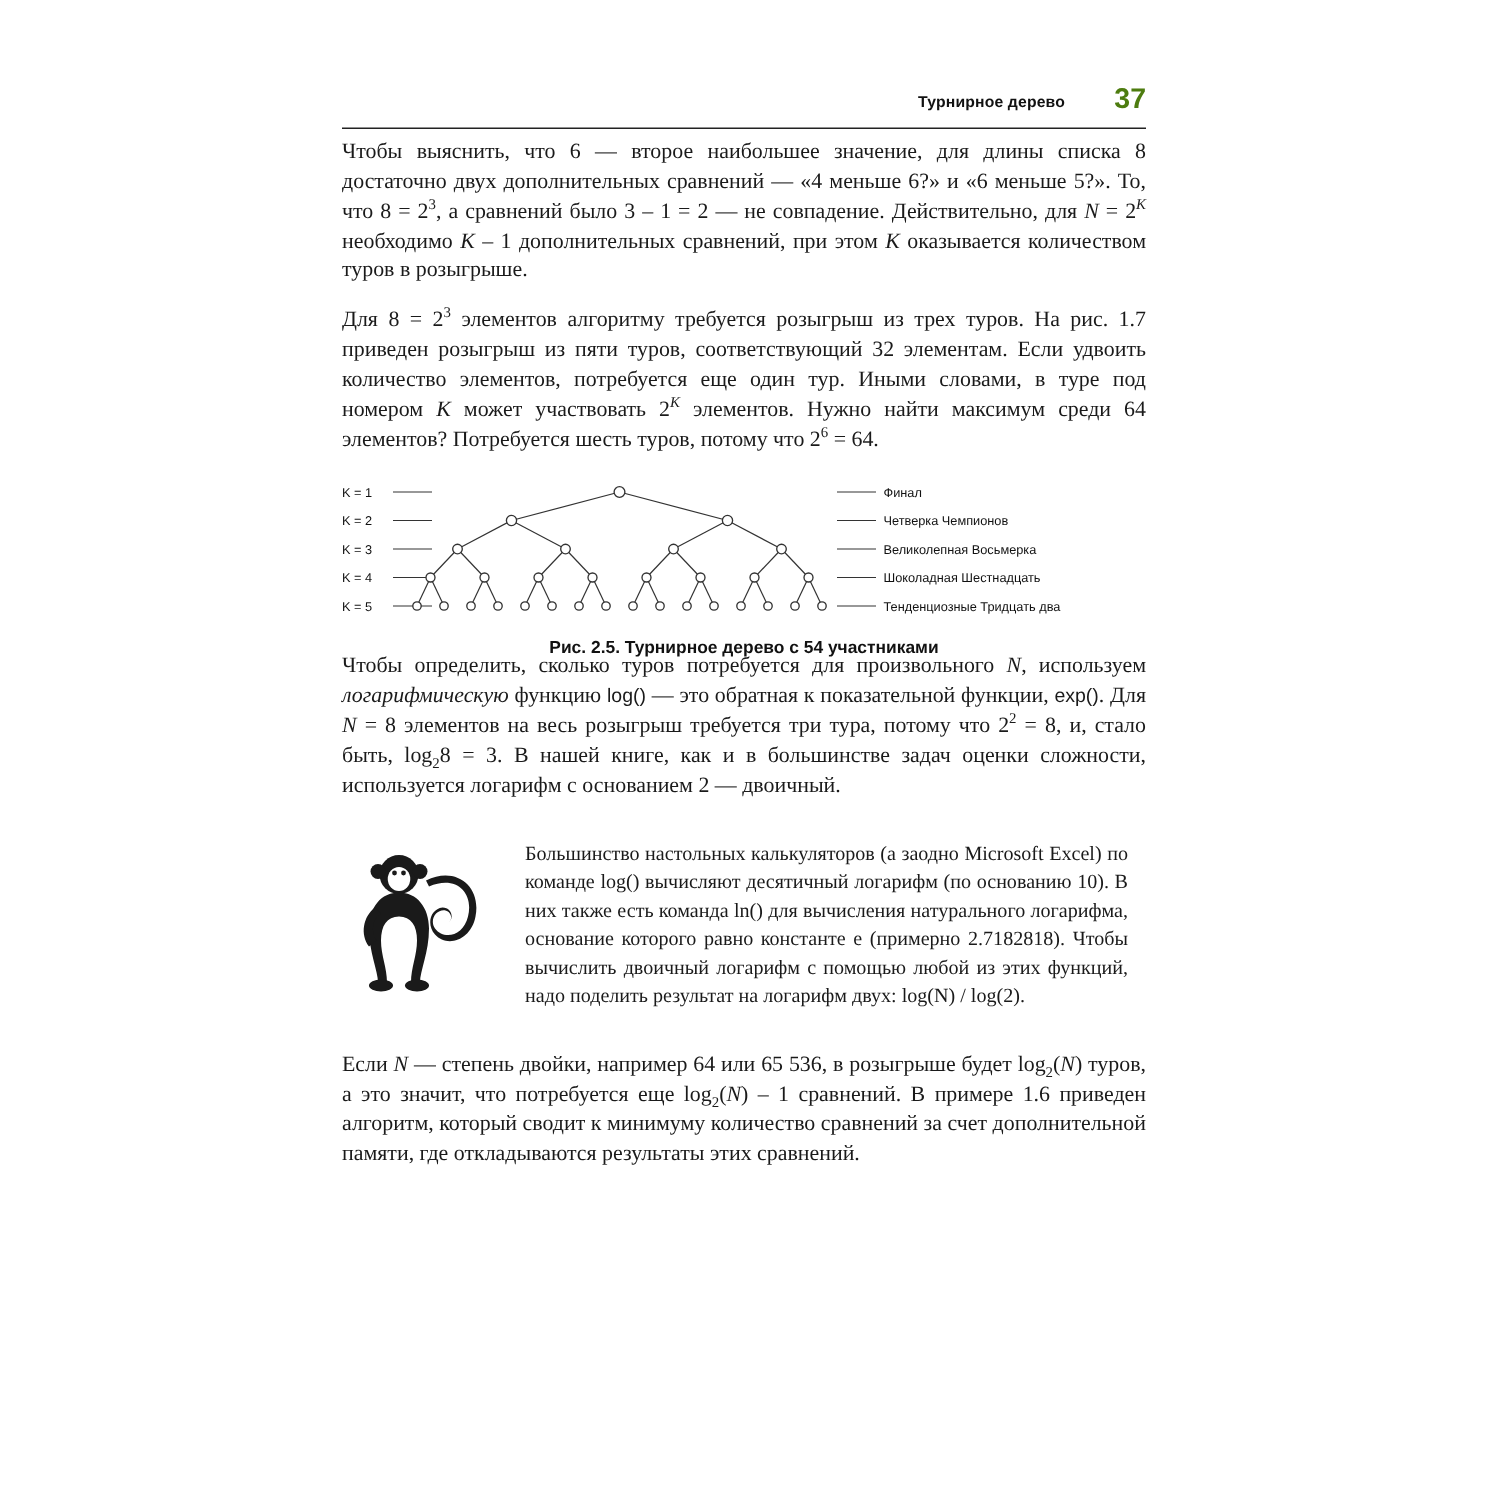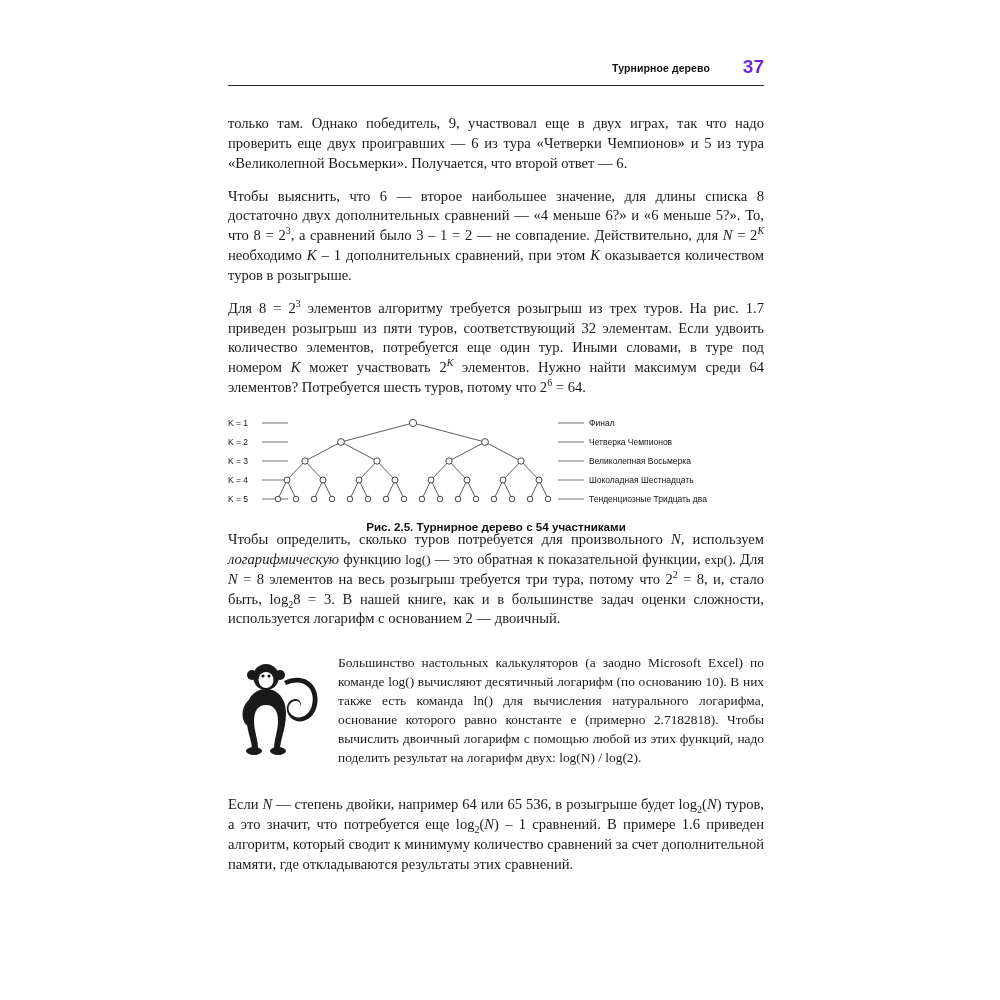--- a/index.html
+++ b/index.html
@@ -41,41 +41,41 @@
     letter-spacing: 0.1px;
     color: #111;
   }
   .header-page {
     position: absolute;
     right: 0;
     top: -2px;
     font-family: "Liberation Sans", sans-serif;
     font-size: 19px;
     font-weight: 700;
-    color: #6d28d9;
+    color: #4d7c0f;
   }
   .header-rule {
     position: absolute;
     left: 0;
     right: 0;
     top: 27px;
     border-top: 1.1px solid #222;
   }
   
   p.para {
     margin: 0 0 13px 0;
     font-size: 14.6px;
     line-height: 1.36;
     text-align: justify;
     text-indent: 0;
     hyphens: none;
   }
   p.para.first { margin-top: 22px; }
   .it { font-style: italic; }
-  .mono { font-family: Liberation Serif, serif; font-size: 13px; }
+  .mono { font-family: Liberation Sans, sans-serif; font-size: 13px; }
   sup { font-size: 0.68em; vertical-align: super; line-height: 0; }
   sub { font-size: 0.68em; vertical-align: sub; line-height: 0; }
 
   
   .figure {
     margin: 16px 0 6px 0;
     position: relative;
     height: 110px;
   }
   .fig-svg { display: block; }
@@ -94,21 +94,21 @@
   .note {
     position: relative;
     margin: 24px 0 22px 0;
     min-height: 120px;
     padding-left: 110px;
   }
   .note-text {
     font-size: 13.4px;
     line-height: 1.42;
     text-align: justify;
-    margin: 0;
+    margin: 12px;
   }
   .monkey {
     position: absolute;
     left: 6px;
     top: 2px;
     width: 86px;
     height: 108px;
   }
 </style>
 </head>
@@ -116,23 +116,20 @@
 
 <div class="page">
   <div class="content">
 
     <div class="header">
       <div class="header-title">Турнирное дерево</div>
       <div class="header-page">37</div>
       <div class="header-rule"></div>
     </div>
 
-    <p class="para first">
-      <span>только там. Однако победитель, 9, участвовал еще в двух играх, так что надо проверить еще двух проигравших — 6 из тура «Четверки Чемпионов» и 5 из тура «Великолепной Восьмерки». Получается, что второй ответ — 6.</span>
-    </p>
 
     <p class="para"><span>Чтобы выяснить, что 6 — второе наибольшее значение, для длины списка 8 достаточно двух дополнительных сравнений — «4 меньше 6?» и «6 меньше 5?». То, что 8 = 2</span><sup>3</sup><span>, а сравнений было 3 – 1 = 2 — не совпадение. Действительно, для </span><span class="it">N</span><span> = 2</span><sup class="it">K</sup><span> необходимо </span><span class="it">K</span><span> – 1 дополнительных сравнений, при этом </span><span class="it">K</span><span> оказывается количеством туров в розыгрыше.</span></p>
 
     <p class="para"><span>Для 8 = 2</span><sup>3</sup><span> элементов алгоритму требуется розыгрыш из трех туров. На рис. 1.7 приведен розыгрыш из пяти туров, соответствующий 32 элементам. Если удвоить количество элементов, потребуется еще один тур. Иными словами, в туре под номером </span><span class="it">K</span><span> может участвовать 2</span><sup class="it">K</sup><span> элементов. Нужно найти максимум среди 64 элементов? Потребуется шесть туров, потому что 2</span><sup>6</sup><span> = 64.</span></p>
 
     <div class="figure">
       <svg class="fig-svg" width="536" height="100" viewBox="0 0 536 100">
 
         <g font-family="Liberation Sans, sans-serif" font-size="8.5" fill="#111">
           <text x="0" y="12">K = 1</text>

